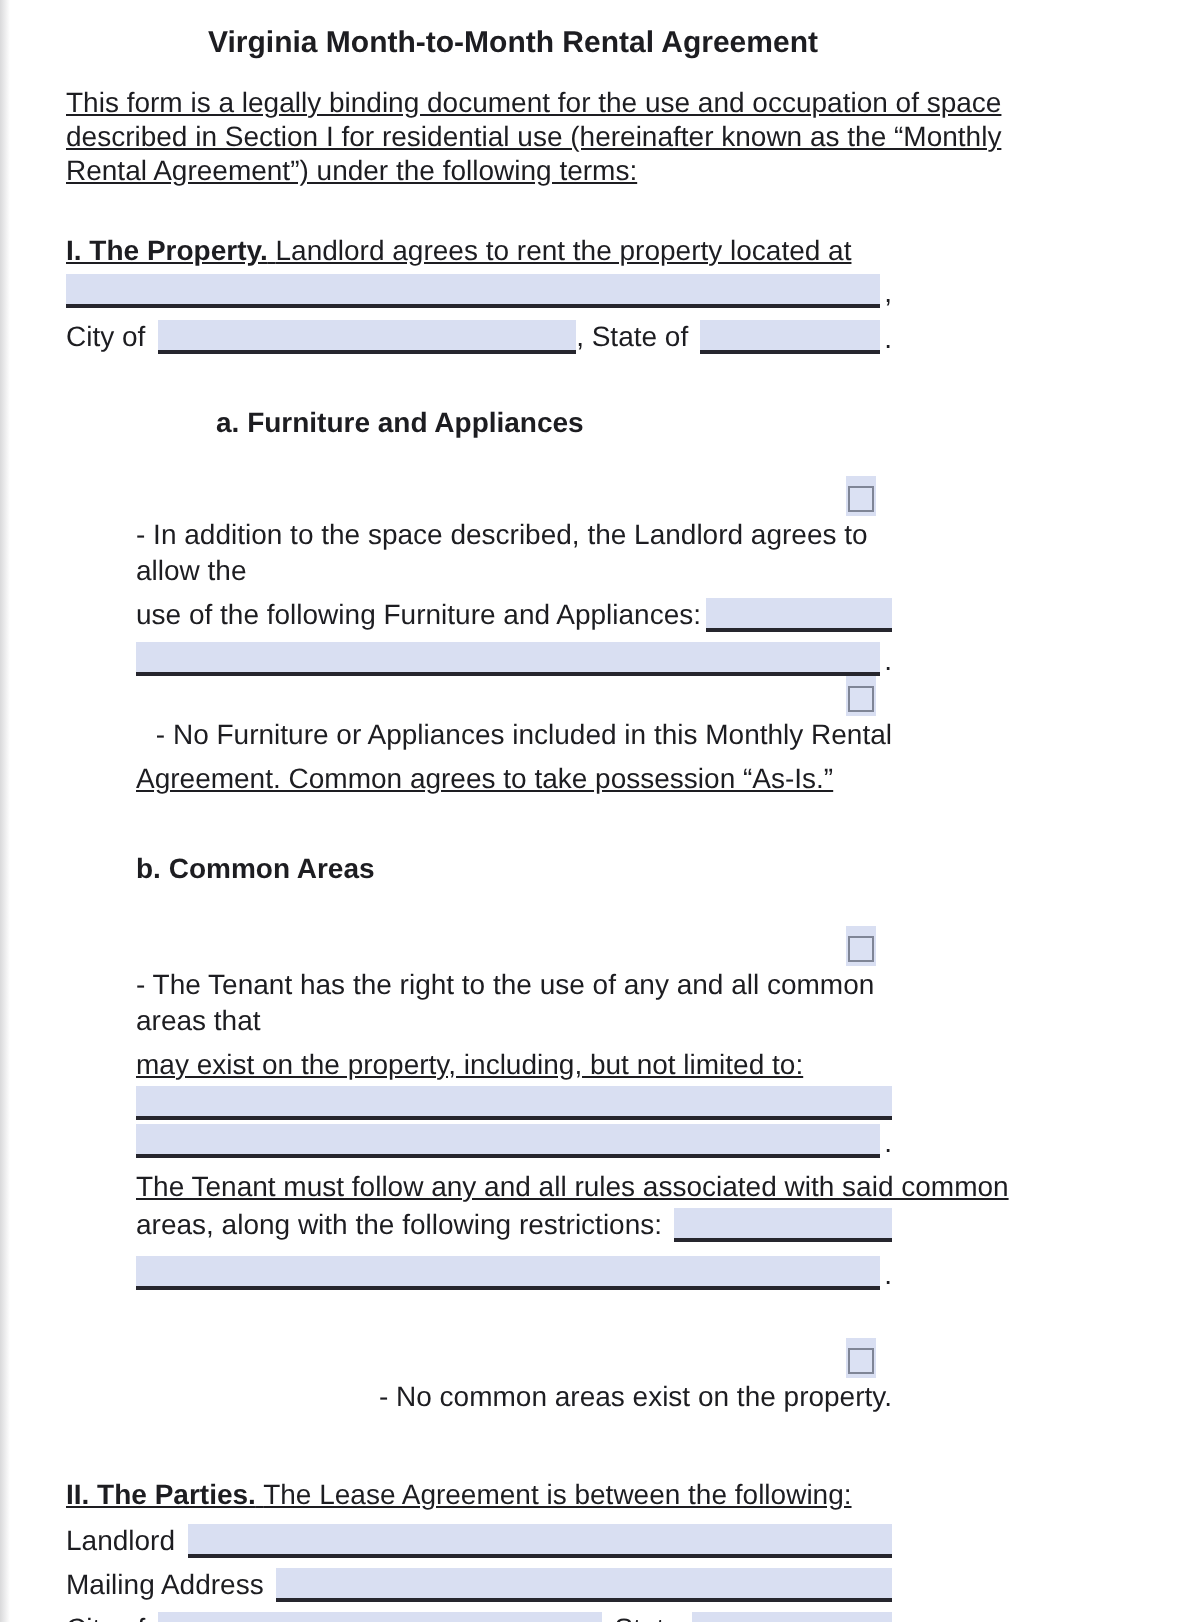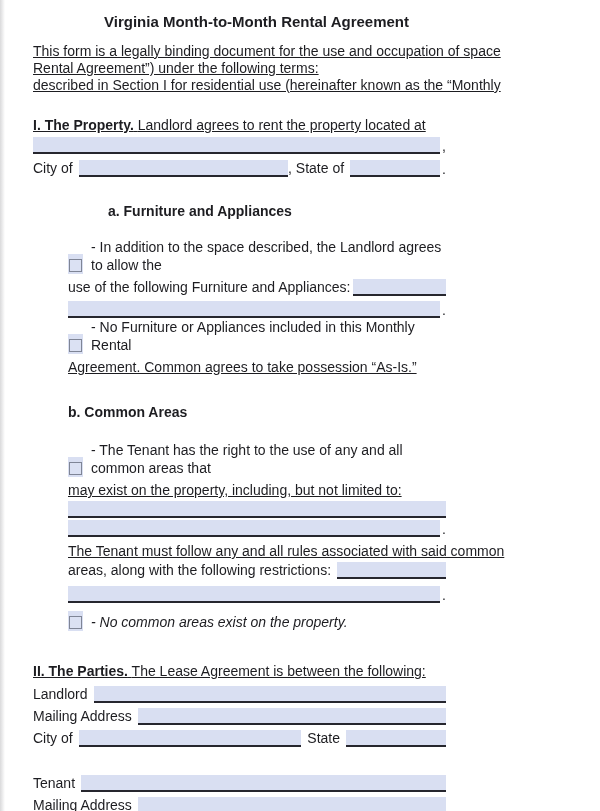--- a/index.html
+++ b/index.html
@@ -49,40 +49,40 @@
     margin-right:8px;
     flex:0 0 auto;
   }
   .checkbox::after {
     content:"";
     position:absolute; left:1px; bottom:2px;
     width:11px; height:11px;
     border:1px solid #7f8596;
     background:#dbe1f3;
   }
-  .cline { display:flex; align-items:flex-end; line-height:18px; }
+  .cline { display:flex; align-items:flex-end; line-height:18px;flex-direction:column; }
   .mt2 { margin-top:2px; } .mt3 { margin-top:3px; } .mt5 { margin-top:5px; }
-  .mt6 { margin-top:6px; } .mt7 { margin-top:7px; } .mt14 { margin-top:8px;font-style:italic; }
+  .mt6 { margin-top:6px; } .mt7 { margin-top:7px; } .mt14 { margin-top:24px; }
   .mt16 { }
   .mt26 { margin-top:26px;margin-left:40px; } .mt28 { margin-top:28px; } .mt32 { margin-top:32px; }
   .mb18 { margin-bottom:18px; } .mb20 { margin-bottom:20px; }
 </style>
 </head>
 <body>
 
 <div class="page">
   <div class="edge"></div>
   <div class="content">
 
     <div class="title">Virginia Month-to-Month Rental Agreement</div>
 
     <div class="intro">
       <div class="tline">This form is a legally binding document for the use and occupation of space</div>
+      <div class="tline">described in Section I for residential use (hereinafter known as the “Monthly</div>
       <div class="tline">Rental Agreement”) under the following terms:</div>
-      <div class="tline">described in Section I for residential use (hereinafter known as the “Monthly</div>
     </div>
 
     <div class="tline">
       <span class="b">I. The Property.</span>
       <span>Landlord agrees to rent the property located at</span>
     </div>
     <div class="row mt3">
       <div class="field grow"></div>
       <span class="punct">,</span>
     </div>

